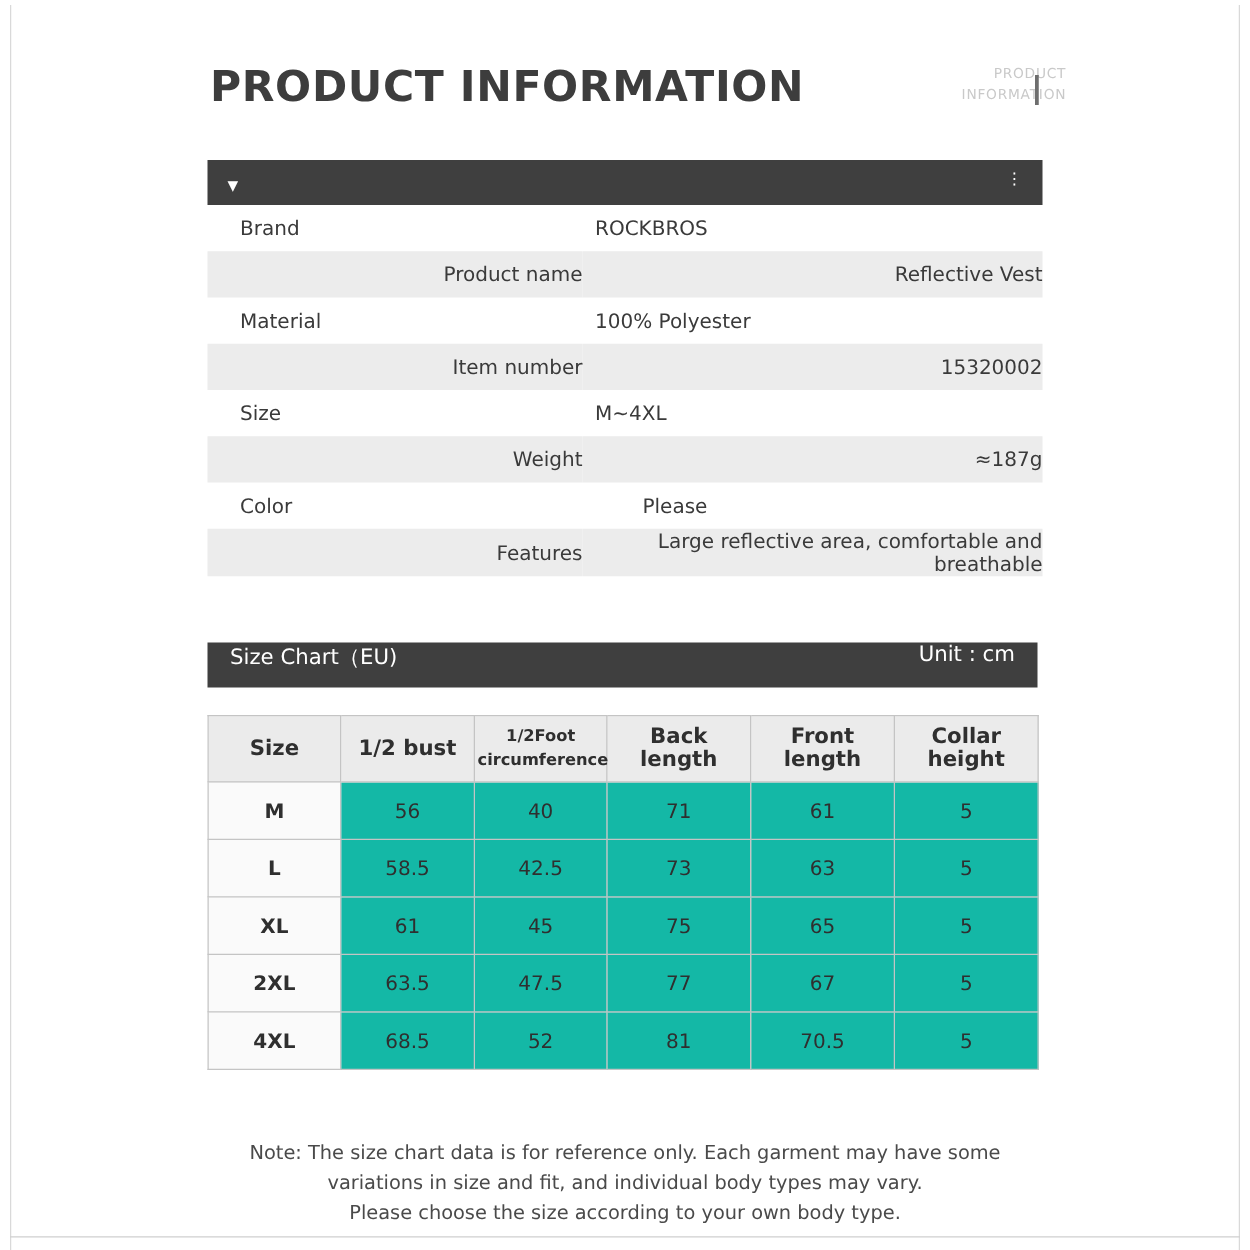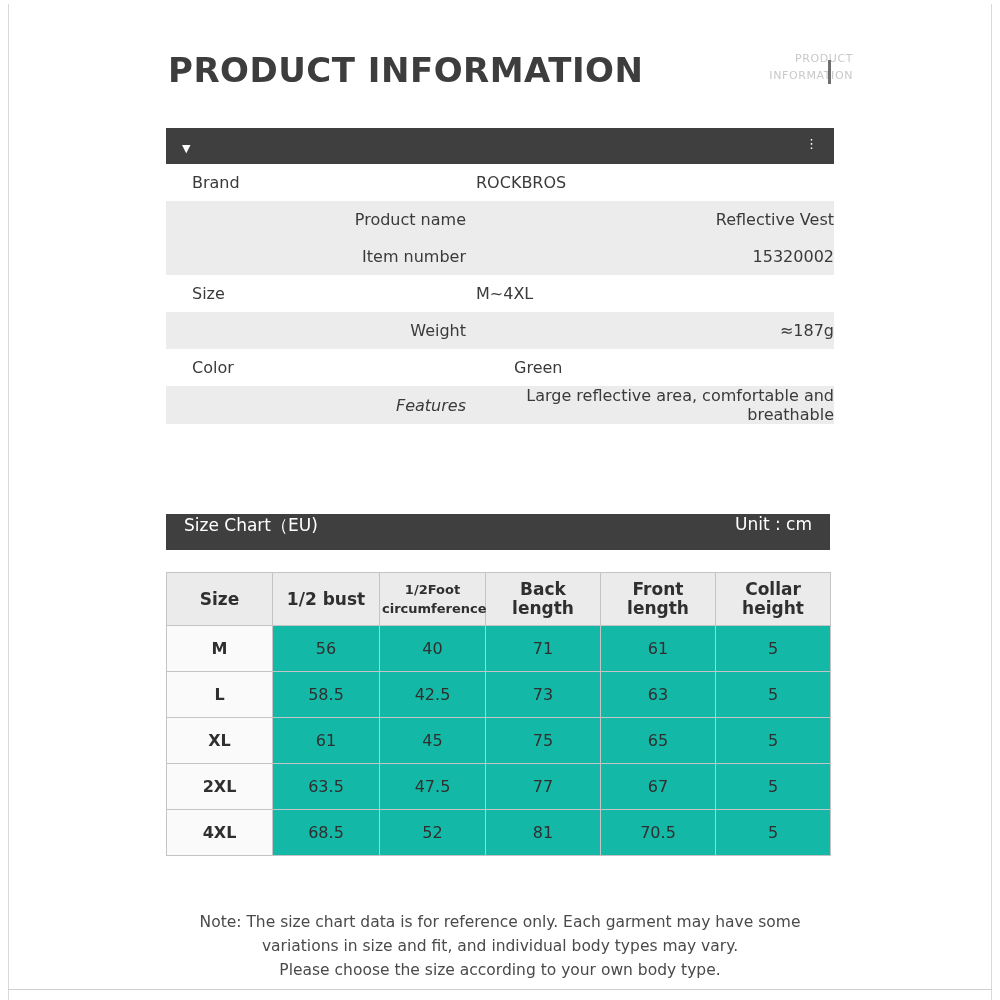--- a/index.html
+++ b/index.html
@@ -115,21 +115,20 @@
   .cell-label {
     width: 300px;
     padding-left: 26px !important;
     box-sizing: border-box;
   }
   .cell-value {
     padding-left: 10px !important;
   }
   .features-label {
     padding-left: 26px !important;
-    font-style: italic;
   }
   .features-value {
     padding-left: 0 !important;
   }
 
   
   .sizechart-bar {
     position: absolute;
     left: 166px;
     top: 510px;
@@ -220,35 +219,39 @@
         </td>
       </tr>
       <tr class="row">
         <td class="cell-label">Brand</td>
         <td class="cell-value">ROCKBROS</td>
       </tr>
       <tr class="row alt">
         <td class="cell-label">Product name</td>
         <td class="cell-value">Reflective Vest</td>
       </tr>
+      <tr class="row">
+        <td class="cell-label">Material</td>
+        <td class="cell-value">100% Polyester</td>
+      </tr>
       <tr class="row alt">
         <td class="cell-label">Item number</td>
         <td class="cell-value">15320002</td>
       </tr>
       <tr class="row">
         <td class="cell-label">Size</td>
         <td class="cell-value">M~4XL</td>
       </tr>
       <tr class="row alt">
         <td class="cell-label">Weight</td>
         <td class="cell-value">≈187g</td>
       </tr>
       <tr class="row">
         <td class="cell-label">Color</td>
-        <td class="cell-value" style="text-align:left;padding-left:48px !important;">Green</td>
+        <td class="cell-value" style="text-align:left;padding-left:48px !important;">Please</td>
       </tr>
       <tr class="row alt">
         <td class="features-label">Features</td>
         <td class="features-value">Large reflective area, comfortable and breathable</td>
       </tr>
     </tbody>
   </table>
 
   <div class="sizechart-bar">
     <span>Size Chart（EU)</span>

